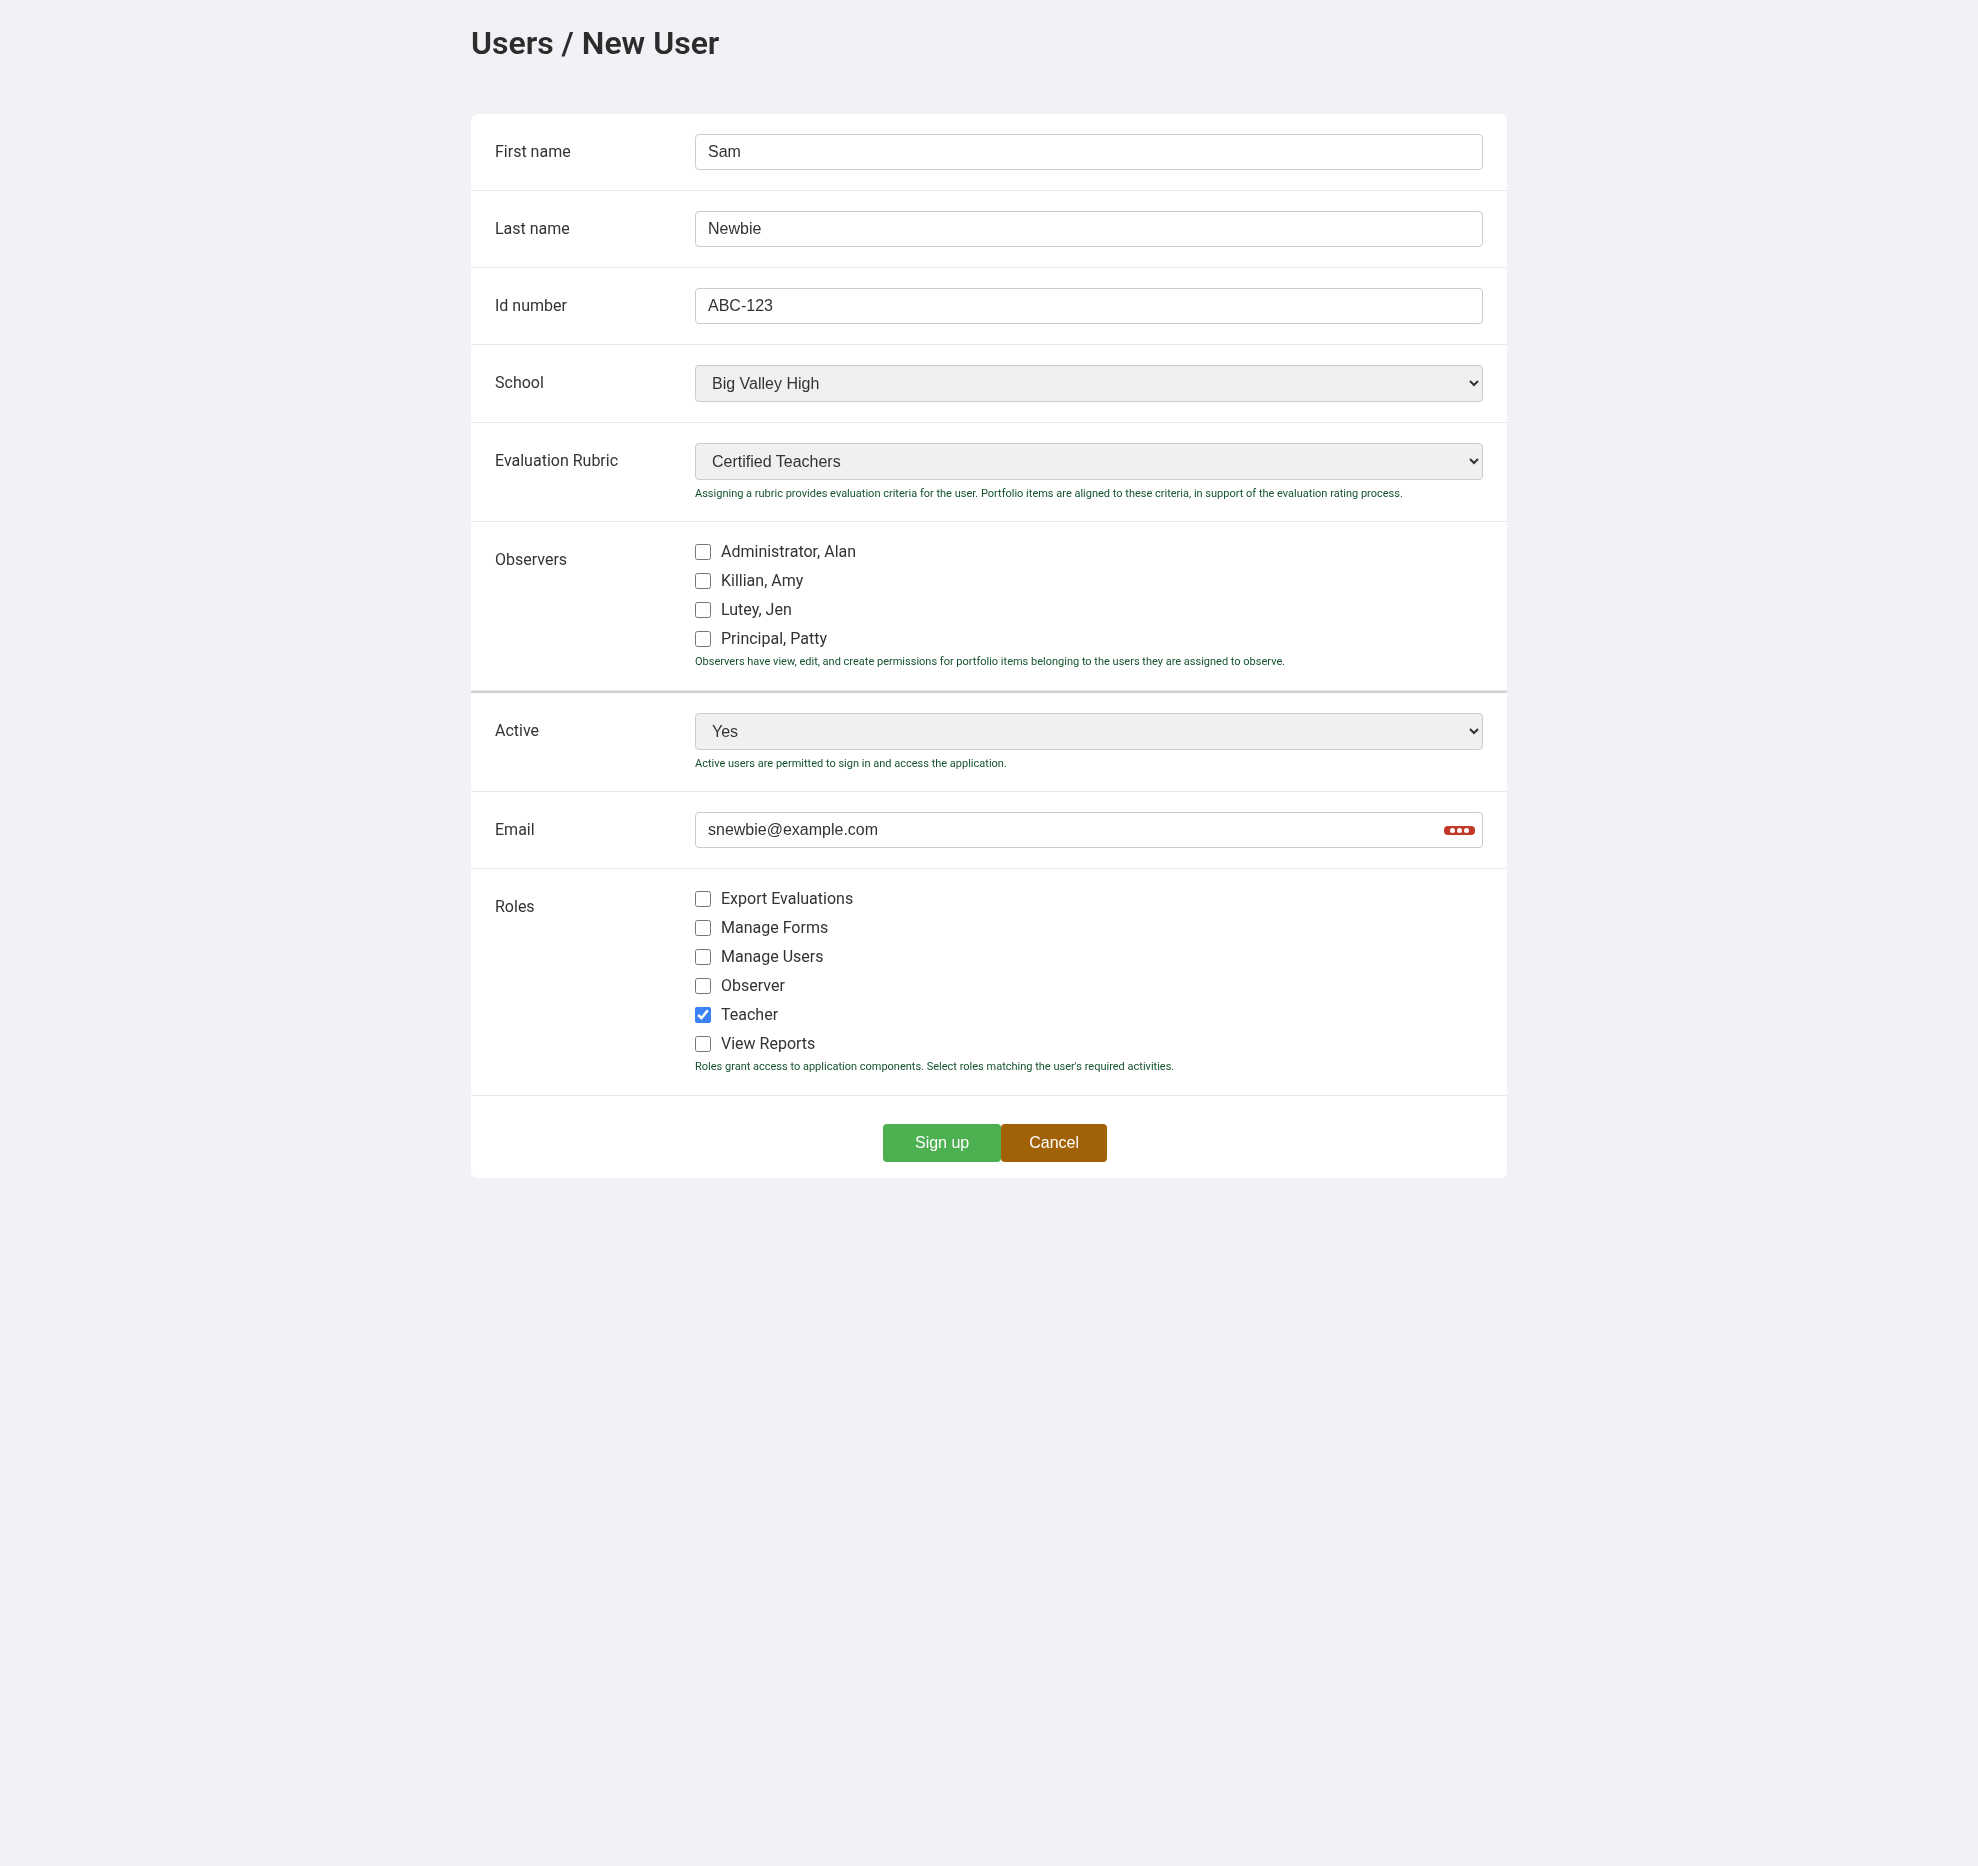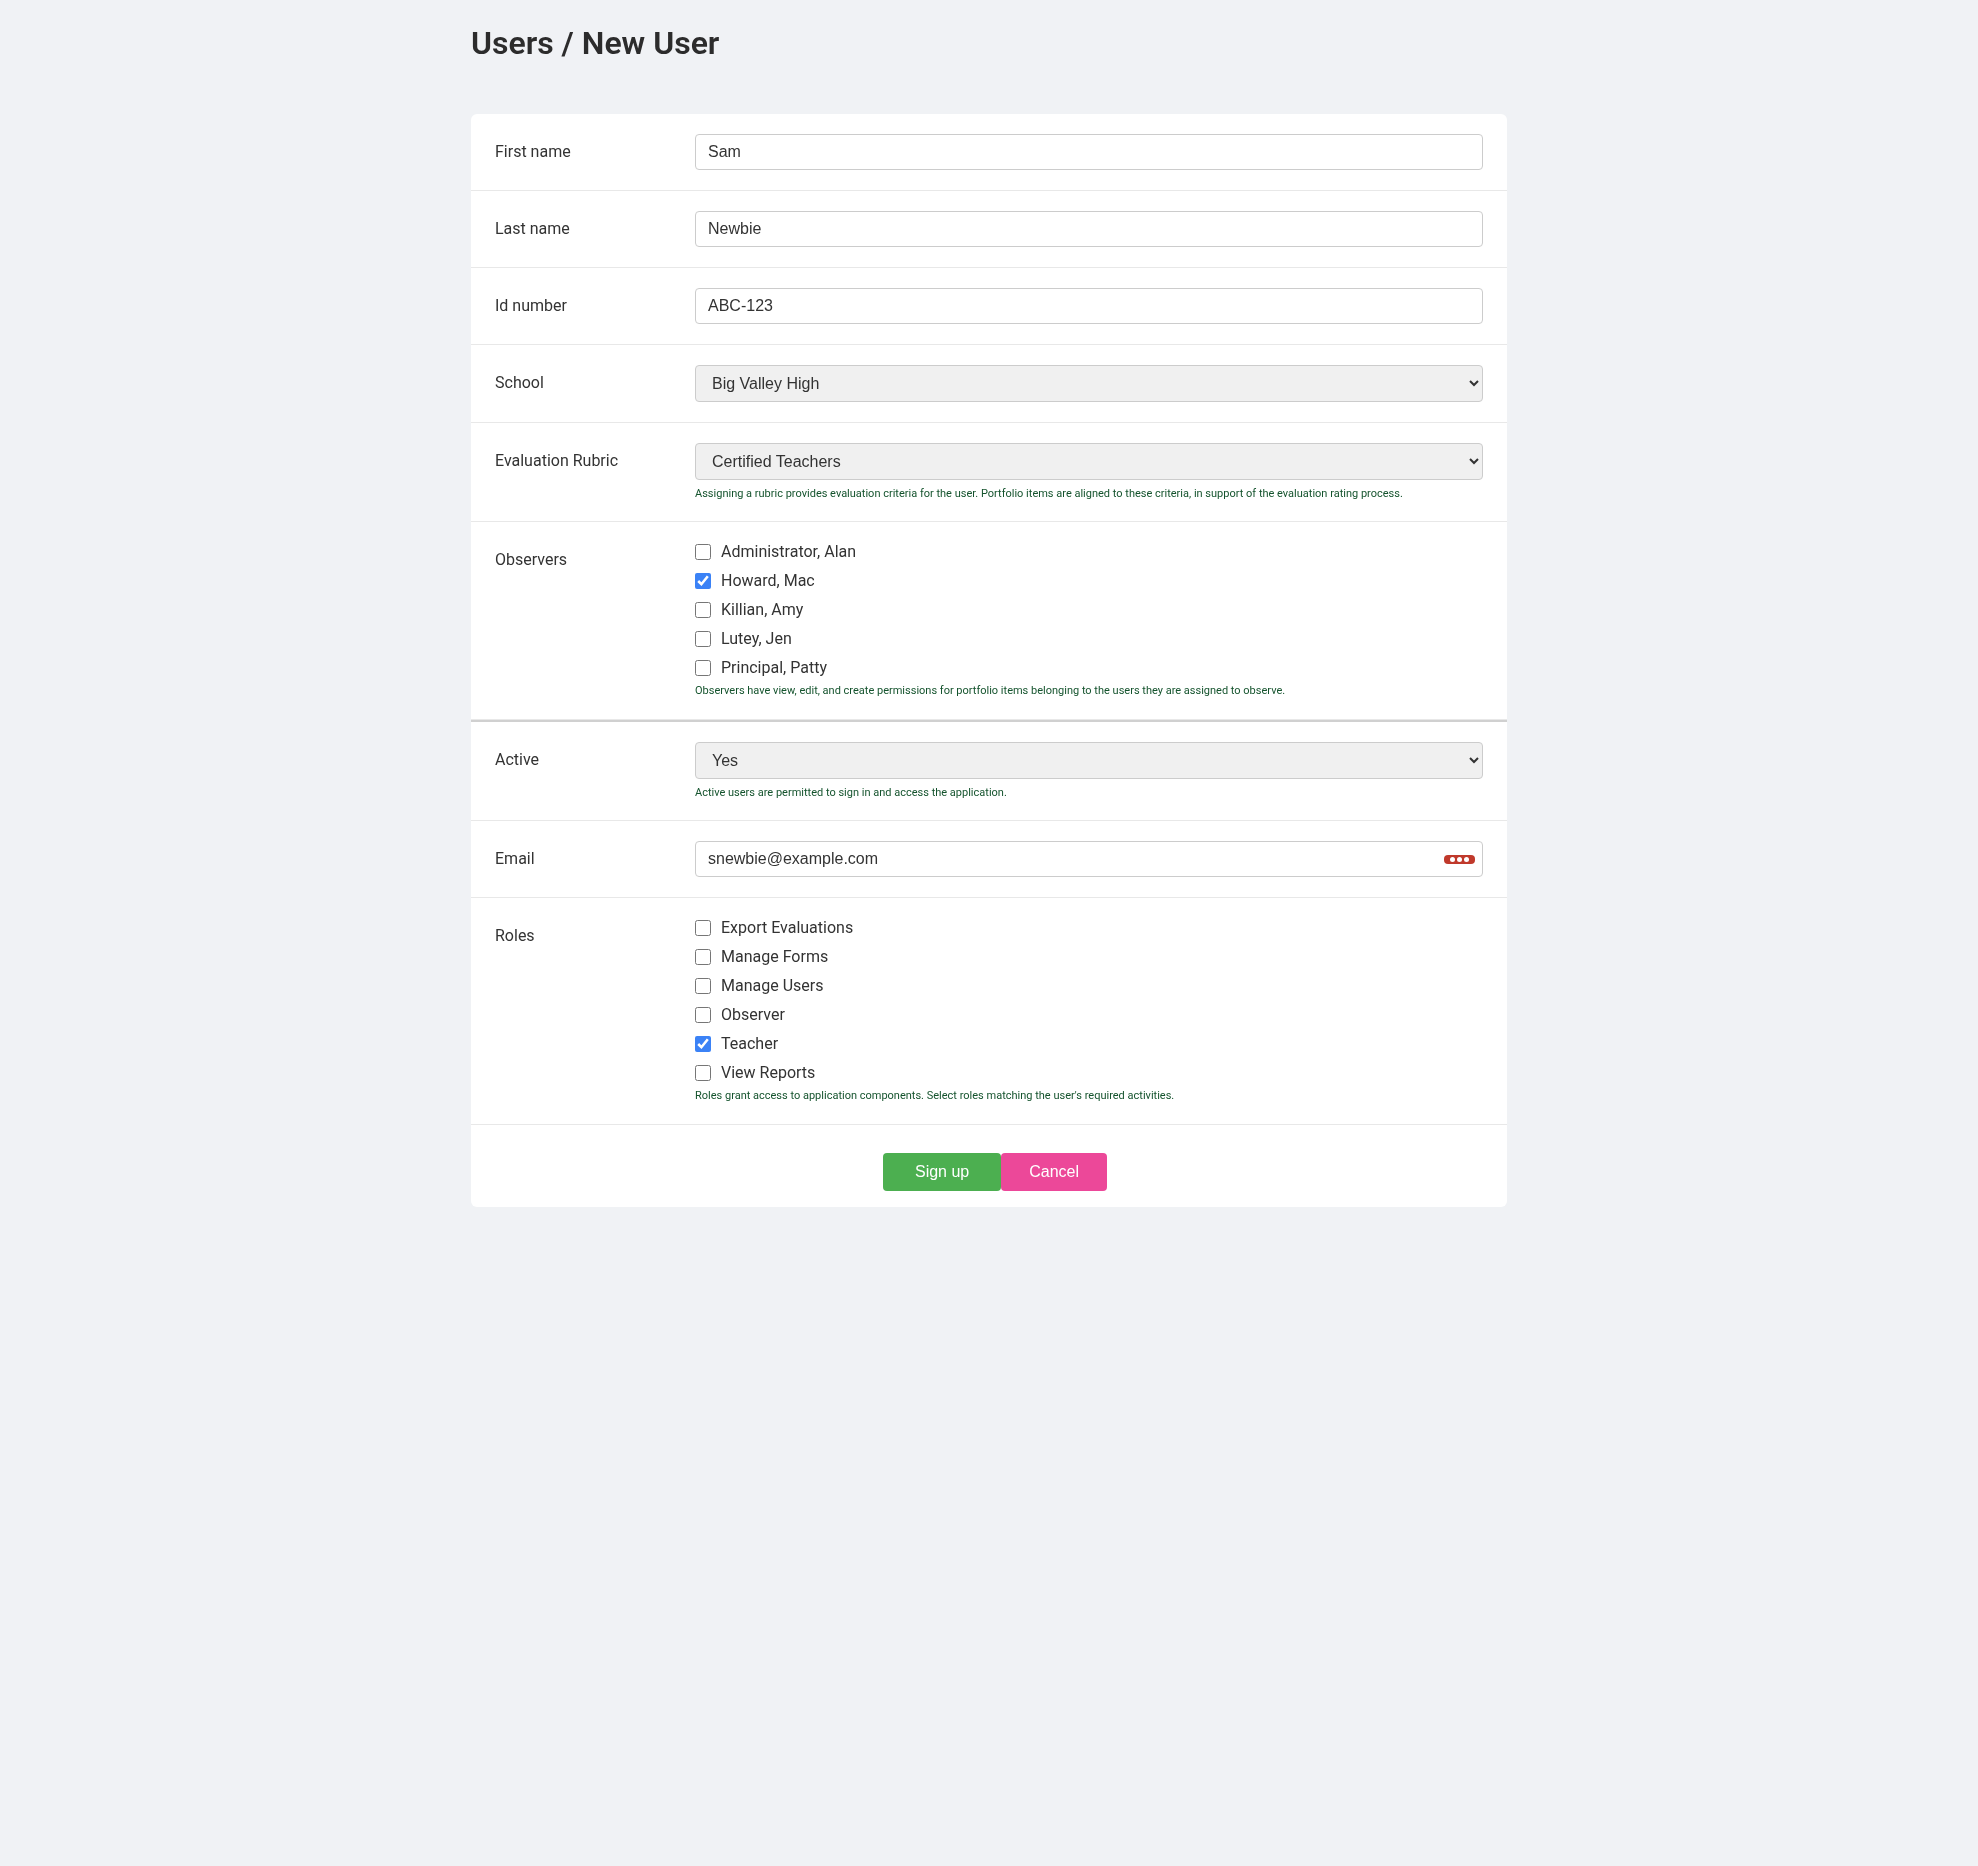--- a/index.html
+++ b/index.html
@@ -135,21 +135,21 @@
       background: #4caf50;
       color: #fff;
       border: none;
       border-radius: 4px;
       padding: 10px 32px;
       font-size: 16px;
       cursor: pointer;
       font-weight: 500;
     }
     .btn-cancel {
-      background: #ec4899;
+      background: #a16207;
       color: #fff;
       border: none;
       border-radius: 4px;
       padding: 10px 28px;
       font-size: 16px;
       cursor: pointer;
       font-weight: 500;
     }
   </style>
 </head>
@@ -204,24 +204,20 @@
       </div>
     </div>
 
     <div class="form-row">
       <label class="form-label">Observers</label>
       <div class="form-field">
         <div class="checkbox-list">
           <label class="checkbox-item">
             <input type="checkbox" style="">
             <span>Administrator, Alan</span>
-          </label>
-          <label class="checkbox-item">
-            <input type="checkbox" checked="" style="">
-            <span>Howard, Mac</span>
           </label>
           <label class="checkbox-item">
             <input type="checkbox" style="">
             <span>Killian, Amy</span>
           </label>
           <label class="checkbox-item">
             <input type="checkbox" style="">
             <span>Lutey, Jen</span>
           </label>
           <label class="checkbox-item">

